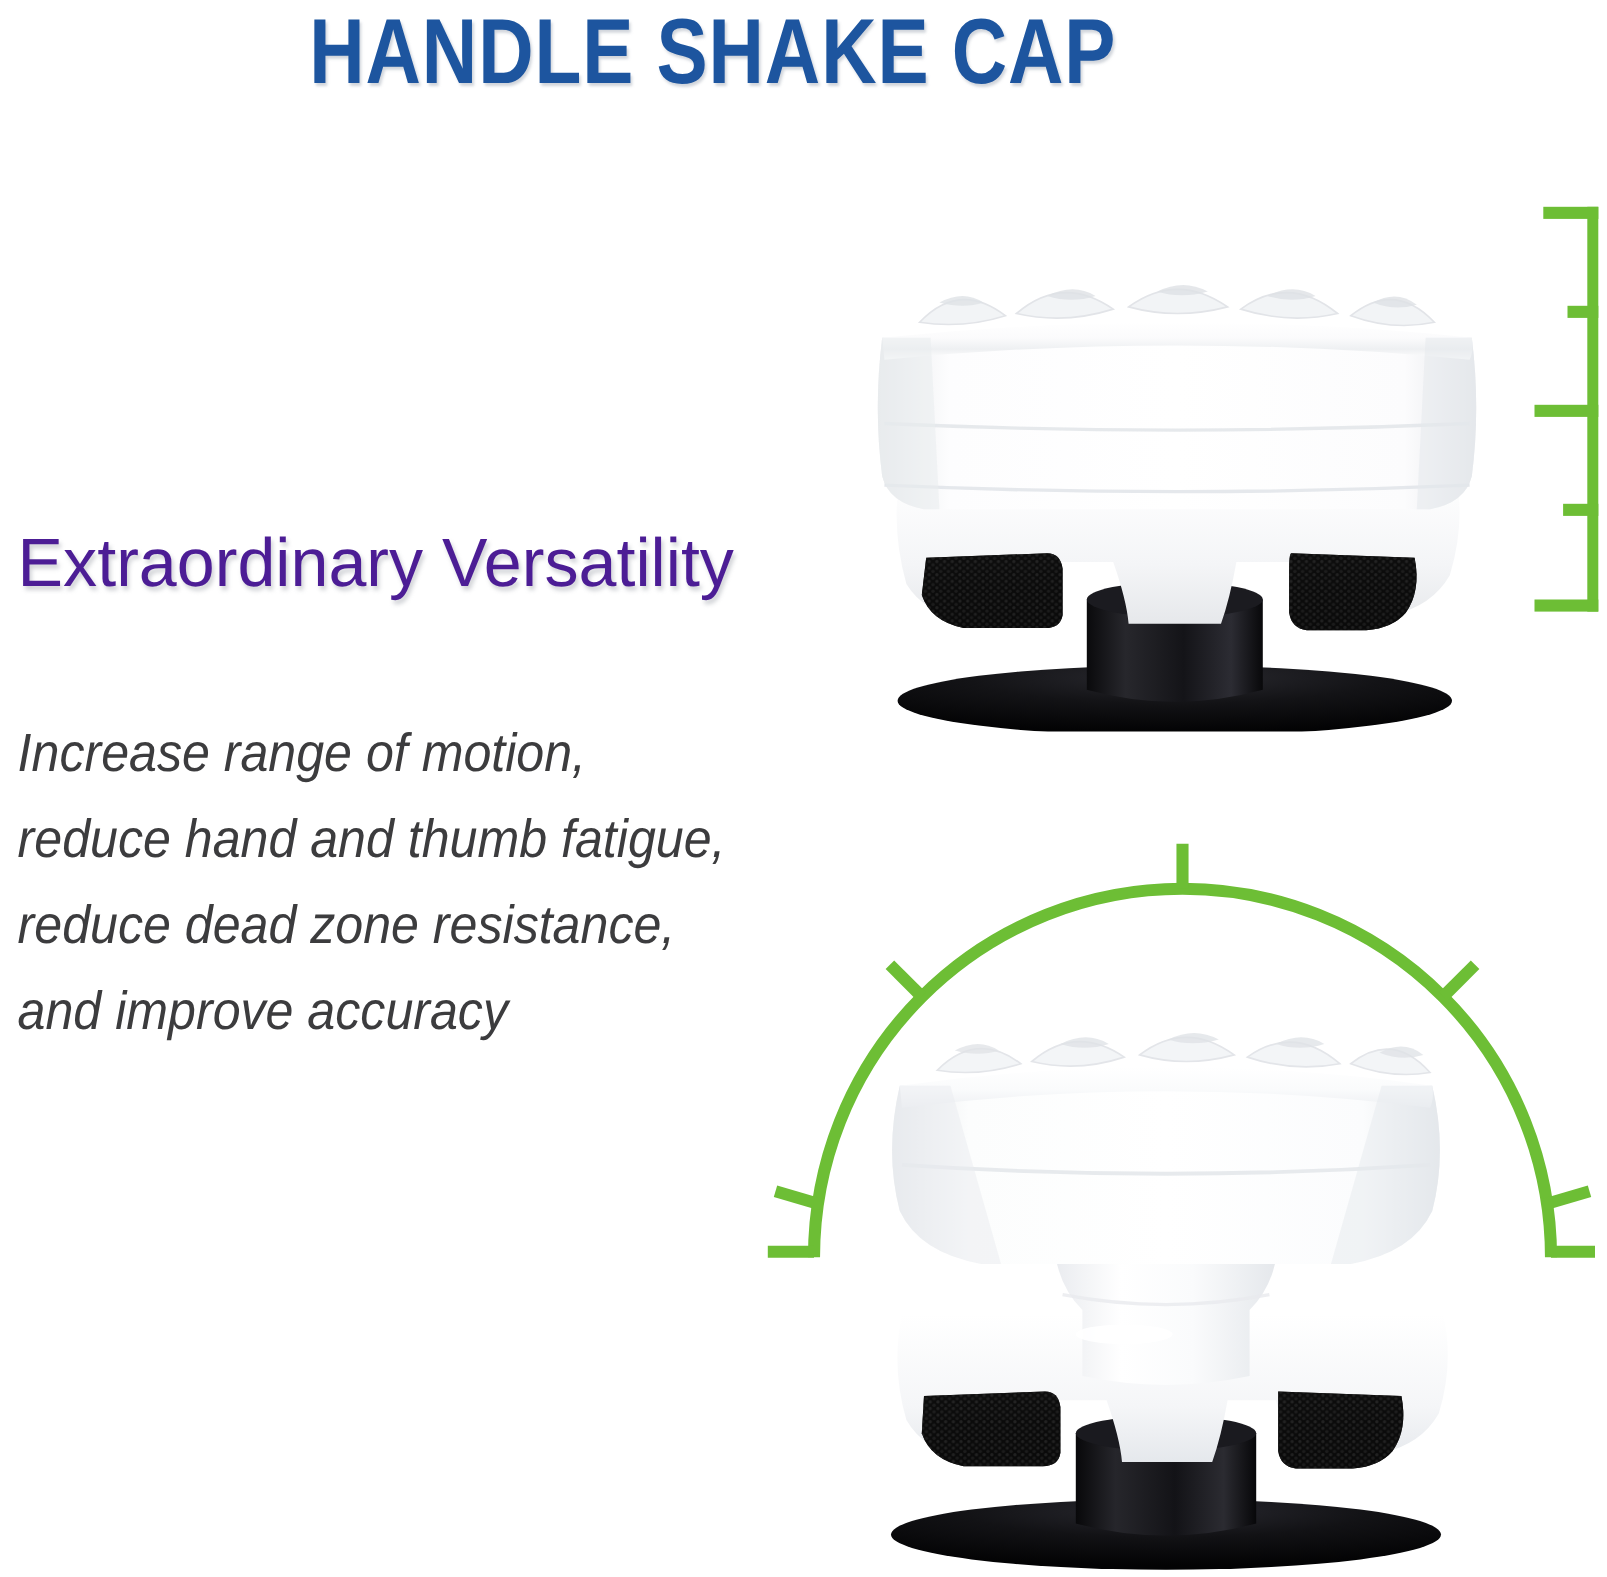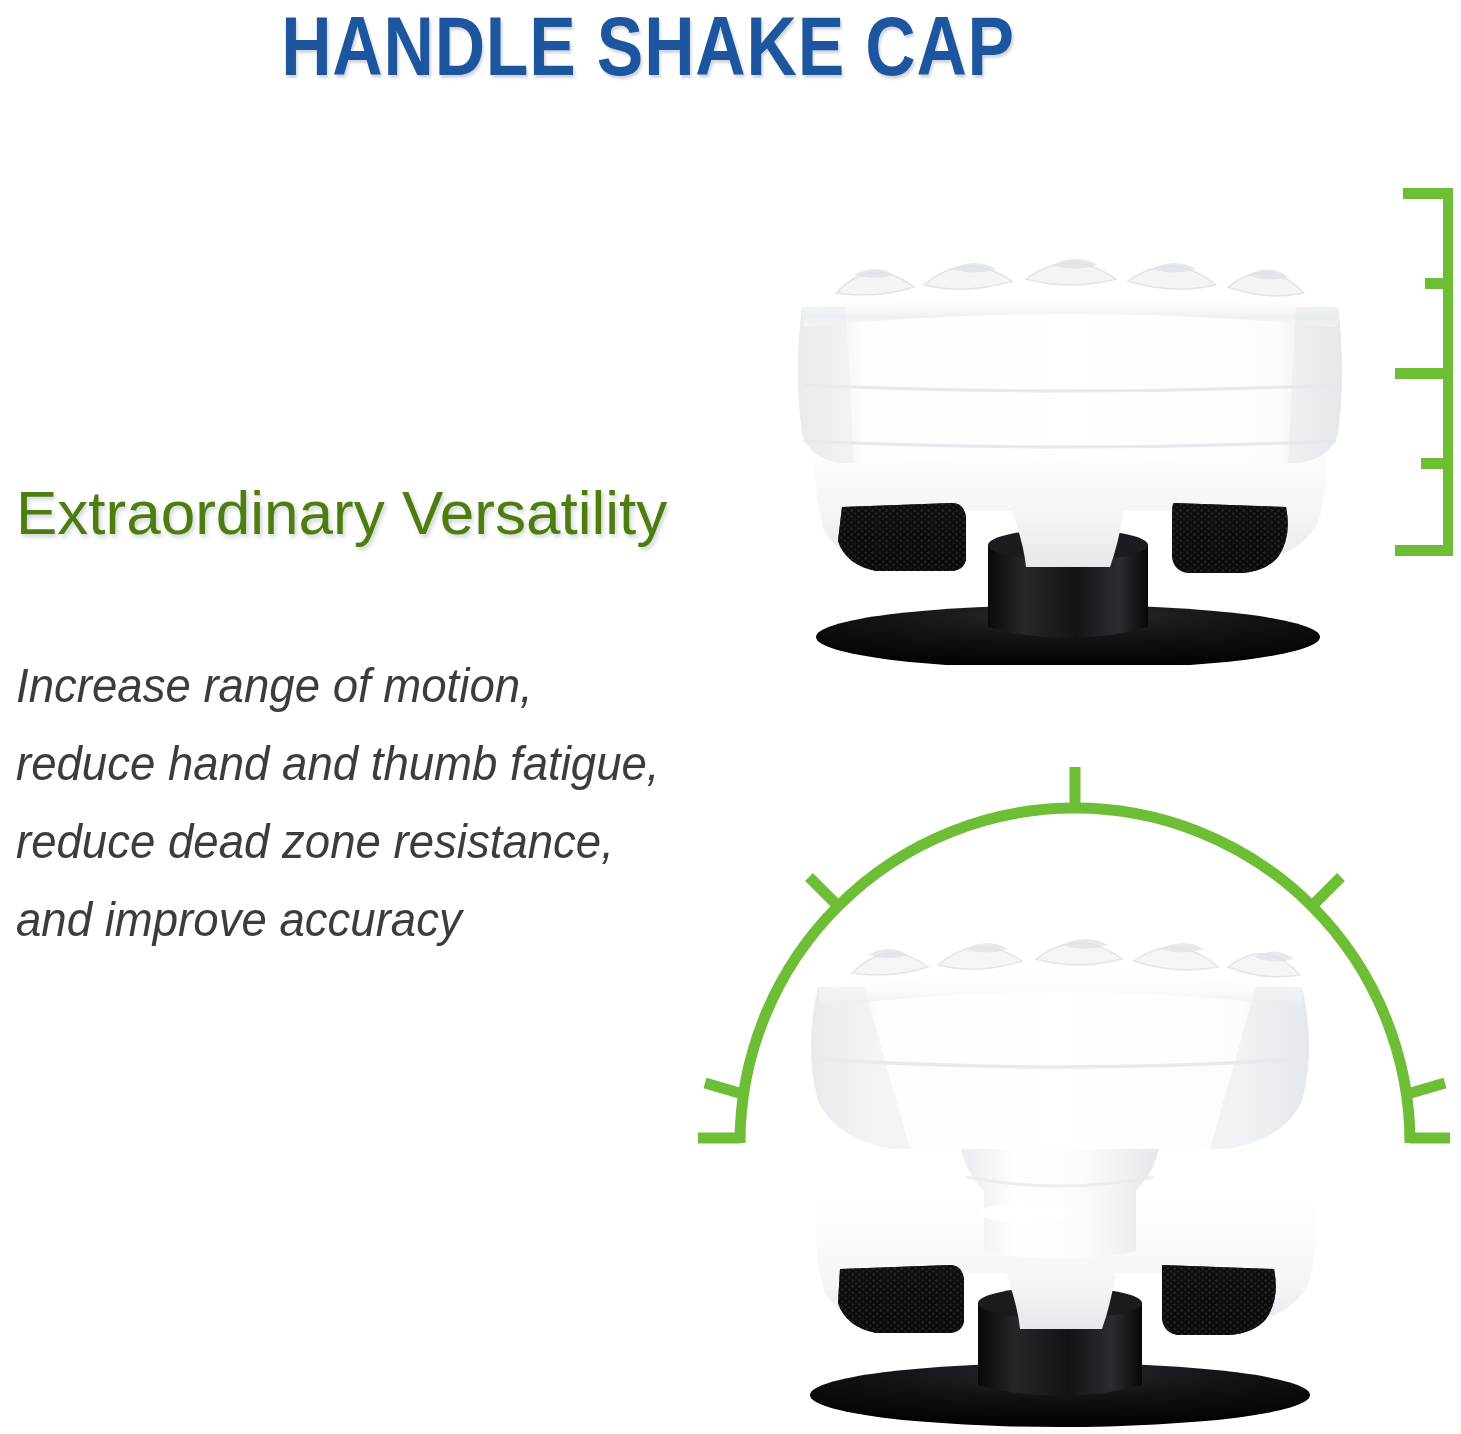--- a/index.html
+++ b/index.html
@@ -45,21 +45,21 @@
   }
 
   
   .headline {
     position: absolute;
     left: 16px;
     top: 478px;
     font-size: 62px;
     line-height: 70px;
     font-weight: normal;
-    color: #4d7c0f;
+    color: #4c1d95;
     white-space: nowrap;
     text-shadow: 2px 3px 4px rgba(150,155,165,0.45);
     text-align: center;
   }
   .body-copy {
     position: absolute;
     left: 16px;
     top: 646px;
     width: 800px;
     font-size: 49px;

